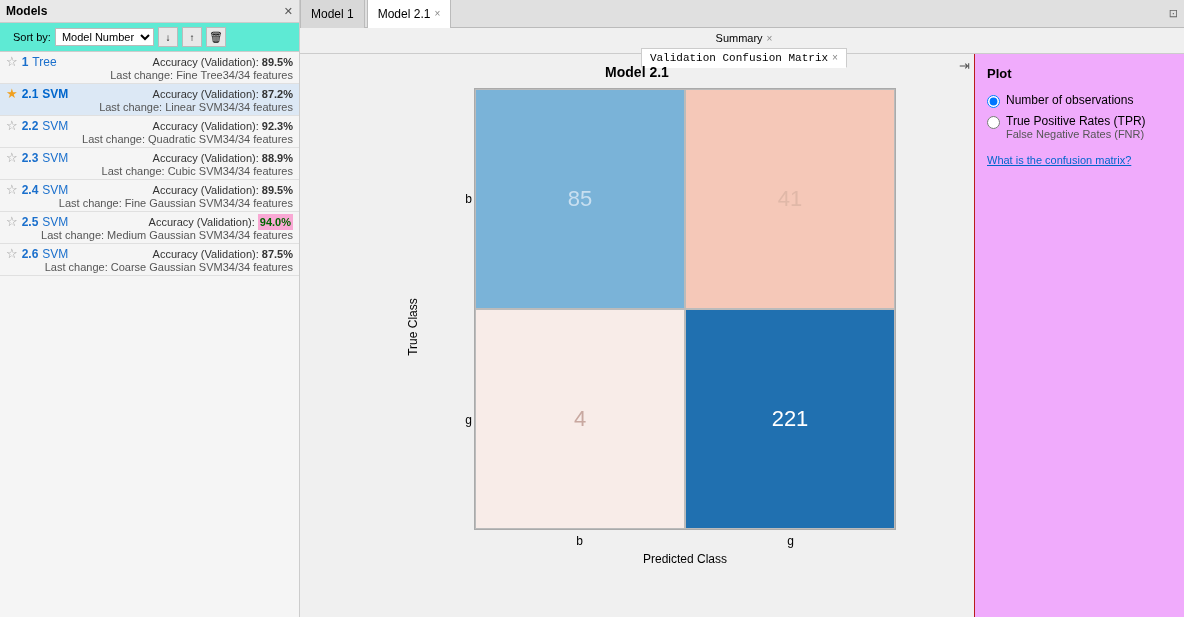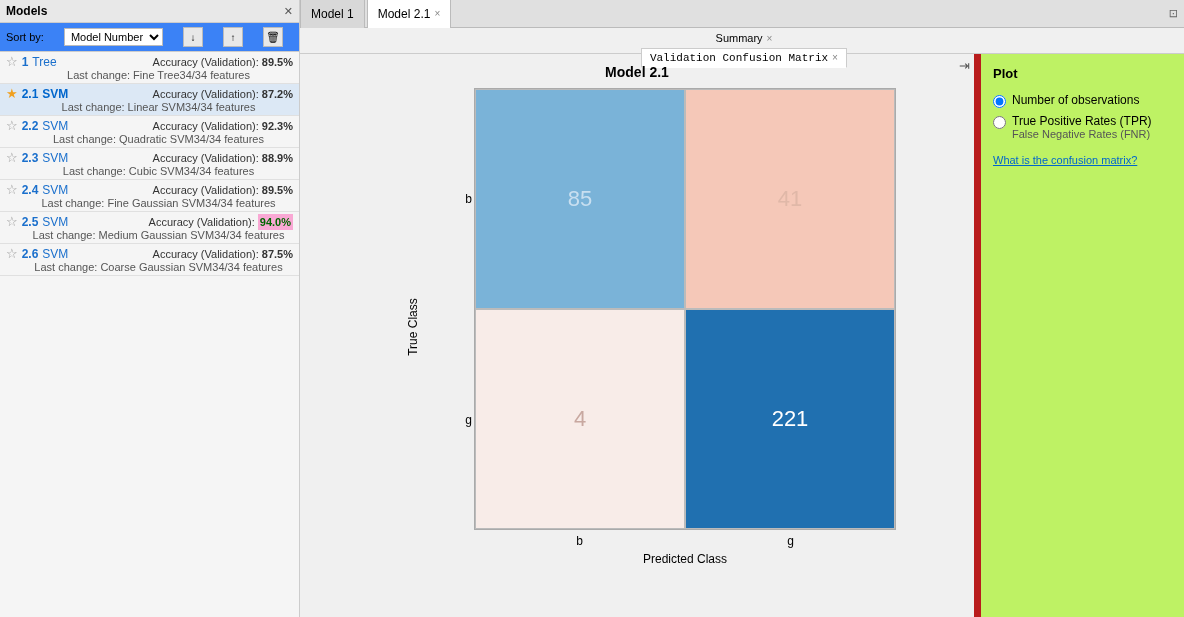--- a/index.html
+++ b/index.html
@@ -6,38 +6,38 @@
     body { font-family: Arial, sans-serif; font-size: 12px; background: #f0f0f0; width: 1184px; height: 617px; overflow: hidden; }
 
     
     .app-container { display: flex; width: 1184px; height: 617px; }
 
     
     .left-panel { width: 300px; min-width: 300px; background: #f5f5f5; border-right: 1px solid #ccc; display: flex; flex-direction: column; }
     .left-panel-header { display: flex; justify-content: space-between; align-items: center; padding: 4px 6px; background: #e8e8e8; border-bottom: 1px solid #ccc; }
     .left-panel-header-title { font-size: 12px; font-weight: bold; }
     .left-panel-header-icon { font-size: 11px; cursor: pointer; color: #555; }
-    .sort-bar { display: flex; align-items: center; padding: 4px 6px; gap: 20px; border-bottom: 1px solid #ccc; background: #3b82f6; }
+    .sort-bar { display: flex; align-items: center; padding: 4px 13px; gap: 4px; border-bottom: 1px solid #ccc; background: #5eead4; }
     .sort-label { font-size: 11px; }
     .sort-select { font-size: 11px; border: 1px solid #bbb; background: white; padding: 1px 2px; }
     .sort-btn { width: 20px; height: 20px; border: 1px solid #bbb; background: #e8e8e8; font-size: 10px; cursor: pointer; display: flex; align-items: center; justify-content: center; }
     .sort-trash { width: 20px; height: 20px; border: 1px solid #bbb; background: #e8e8e8; font-size: 11px; cursor: pointer; display: flex; align-items: center; justify-content: center; }
 
     .model-list { flex: 1; overflow-y: auto; }
     .model-item { padding: 2px 6px; border-bottom: 1px solid #e0e0e0; cursor: pointer; }
     .model-item.selected { background: #dce8f5; }
     .model-item-row1 { display: flex; align-items: center; justify-content: space-between; }
     .model-item-left { display: flex; align-items: center; gap: 4px; }
     .model-star { font-size: 13px; color: #999; }
     .model-star.active { color: #f0a020; }
     .model-number { font-weight: bold; font-size: 12px; color: #1a6fcc; }
     .model-type { font-size: 12px; color: #1a6fcc; }
     .model-accuracy { font-size: 11px; color: #333; }
     .model-accuracy .acc-val { font-weight: bold; }
-    .model-item-row2 { display: flex; justify-content: center; font-size: 11px; color: #555; padding-left: 18px; }
+    .model-item-row2 { display: flex; justify-content: flex-end; font-size: 11px; color: #555; padding-left: 18px; }
     .highlight-blue { color: #0066cc; font-weight: bold; }
     .highlight-green { background: #f9a8d4; color: #006600; font-weight: bold; padding: 2px 2px; text-align: right; }
 
     
     .right-panel { flex: 1; display: flex; flex-direction: column; background: #f0f0f0; }
 
     
     .tab-bar-top { display: flex; align-items: center; background: #e0e0e0; border-bottom: 1px solid #bbb; height: 28px; }
     .tab-top { padding: 4px 10px; font-size: 12px; cursor: pointer; border: 1px solid #bbb; background: #d8d8d8; margin-right: 2px; display: flex; align-items: center; gap: 4px; height: 36px; }
     .tab-top.active { background: white; border-bottom-color: white; }
@@ -60,21 +60,21 @@
     .matrix-cell { width: 210px; height: 220px; display: flex; align-items: center; justify-content: center; font-size: 22px; font-weight: normal; color: white; border: 1px solid #bbb; }
     .cell-top-left { background: #7ab3d8; color: #b8d4ea; }
     .cell-top-right { background: #f5c8b8; color: #e8b0a0; }
     .cell-bottom-left { background: #f8ece8; color: #d8b8b0; }
     .cell-bottom-right { background: #2070b0; color: white; }
 
     
     .export-btn { position: absolute; top: 4px; right: 4px; font-size: 13px; color: #555; cursor: pointer; }
 
     
-    .options-panel { width: 210px; min-width: 210px; padding: 12px; background: #bef264; border-left: 7px solid #b91c1c; }
+    .options-panel { width: 210px; min-width: 210px; padding: 12px; background: #f0abfc; border-left: 1px solid #b91c1c; }
     .options-title { font-size: 13px; font-weight: bold; margin-bottom: 12px; }
     .option-group { margin-bottom: 10px; }
     .radio-label { display: flex; align-items: flex-start; gap: 6px; font-size: 12px; margin-bottom: 6px; cursor: pointer; }
     .radio-label input[type="radio"] { margin-top: 2px; }
     .radio-text-block { display: flex; flex-direction: column; }
     .radio-main { font-size: 12px; }
     .radio-sub { font-size: 11px; color: #555; }
     .help-link { color: #0066cc; font-size: 11px; text-decoration: underline; cursor: pointer; margin-top: 14px; display: block; }
   </style>
 </head>

